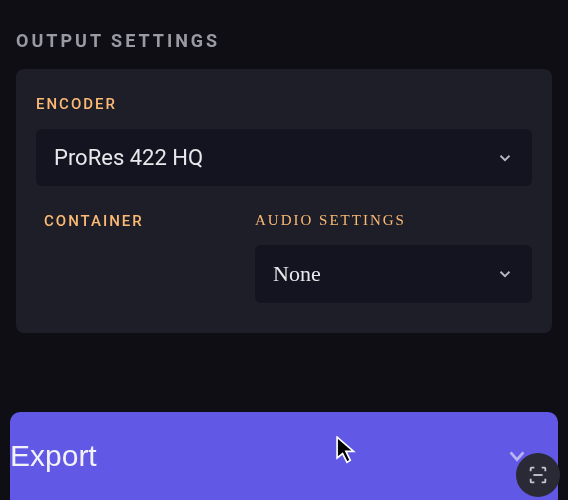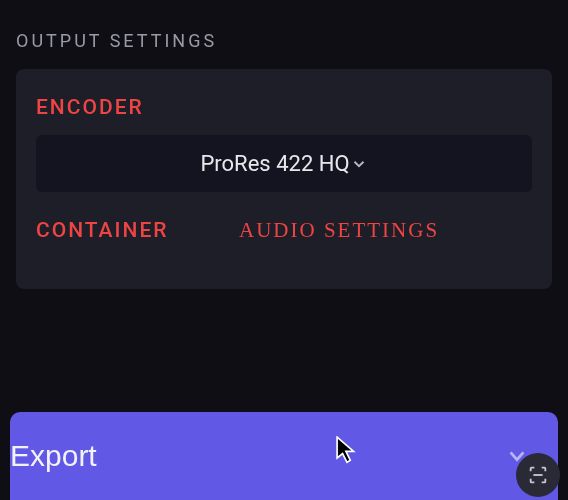--- a/index.html
+++ b/index.html
@@ -11,45 +11,45 @@
       width: 568px;
       height: 500px;
       background: #0e0e14;
       font-family: -apple-system, BlinkMacSystemFont, "Segoe UI", Roboto, sans-serif;
       color: #e8e8ec;
       overflow: hidden;
       position: relative;
     }
     .section-title {
       font-size: 18px;
-      font-weight: 400;
+      font-weight: 700;
       letter-spacing: 3px;
       color: #9a9aa5;
       padding: 30px 16px 18px 16px;
     }
     .panel {
       background: #1e1e28;
       border-radius: 8px;
       margin: 0 16px;
       padding: 26px 20px 30px 20px;
     }
     .field-label {
-      font-size: 21px;
+      font-size: 15px;
       font-weight: 500;
       letter-spacing: 2px;
-      color: #ef4444;
+      color: #fdba74;
       margin-bottom: 16px;
     }
     .dropdown {
       background: #141420;
       border-radius: 6px;
       padding: 16px 18px;
       display: flex;
       align-items: center;
-      justify-content: center;
+      justify-content: space-between;
       cursor: pointer;
     }
     .dropdown-value {
       font-size: 22px;
       color: #e8e8ec;
       font-weight: 400;
     }
     .chevron {
       width: 18px;
       height: 18px;
@@ -57,22 +57,23 @@
     }
     .chevron svg {
       width: 100%;
       height: 100%;
       stroke: #b8b8c4;
       stroke-width: 2.5;
       fill: none;
     }
     .row {
       display: flex;
-      gap: 8px;
+      gap: 16px;
       margin-top: 26px;
+      margin-left: 8px;
     }
     .col {
       display: flex;
       flex-direction: column;
     }
     .col-container {
       width: 195px;
     }
     .col-audio {
       flex: 1;
@@ -159,20 +160,28 @@
         </svg>
     </span>
   </div>
 
   <div class="row">
     <div class="col col-container">
       <div class="field-label">CONTAINER</div>
     </div>
     <div class="col col-audio">
       <div class="field-label">AUDIO SETTINGS</div>
+      <div class="dropdown">
+        <span class="dropdown-value">None</span>
+        <span class="chevron">
+          <svg viewBox="0 0 24 24">
+              <polyline points="6 9 12 15 18 9"></polyline>
+            </svg>
+        </span>
+      </div>
     </div>
   </div>
 
 </div>
 
 <button class="export-btn">
   <span class="export-label">Export</span>
   <span class="export-chevron">
     <svg viewBox="0 0 24 24">
         <polyline points="5 8 12 16 19 8"></polyline>

